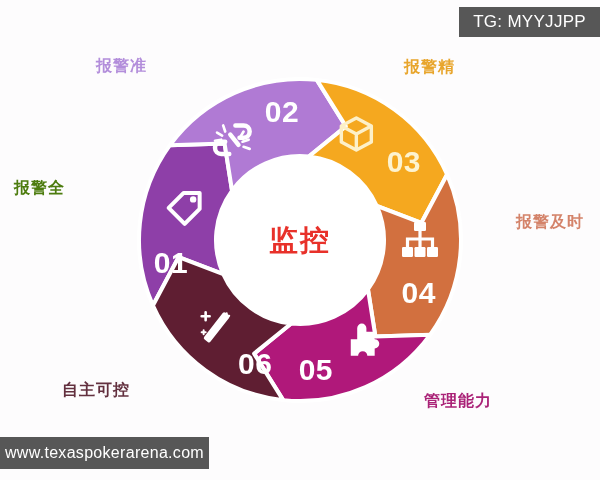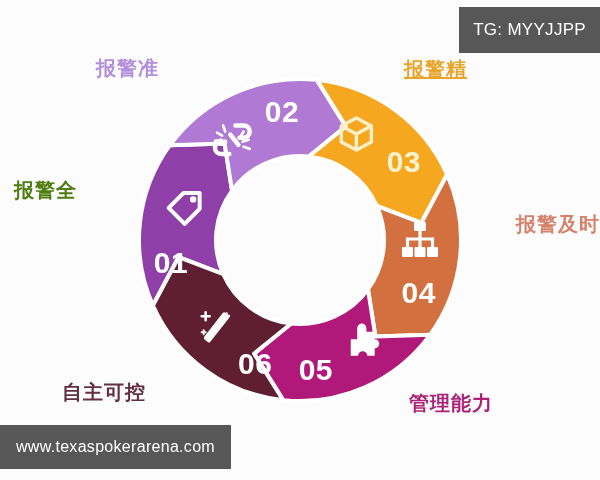--- a/index.html
+++ b/index.html
@@ -71,56 +71,56 @@
     color: #e8312a;
     letter-spacing: 2px;
     white-space: nowrap;
     line-height: 1;
   }
 
   
   .olabel {
     position: absolute;
     font-family: "DejaVu Sans", "Liberation Sans", sans-serif;
-    font-size: 20px;
+    font-size: 16px;
     font-weight: bold;
     letter-spacing: 1px;
     white-space: nowrap;
     line-height: 1;
   }
   #lab-01 { left: 14px;  top: 180px; color: #7e5aa8; }
   #lab-02 { left: 96px;  top: 58px;  color: #b38edb; }
-  #lab-03 { left: 404px; top: 59px;  color: #e8a52c; text-decoration: underline; }
+  #lab-03 { left: 404px; top: 59px;  color: #e8a52c; }
   #lab-04 { left: 492px; top: 214px; color: #d4836a; margin-left: 24px; }
-  #lab-05 { left: 409px; top: 393px; color: #aa2277; }
+  #lab-05 { left: 424px; top: 393px; color: #aa2277; }
   #lab-06 { left: 62px;  top: 382px; color: #63303f; text-align: center; }
 
   
   .wm {
     position: absolute;
     background: #575757;
     color: #ffffff;
     font-family: "Liberation Sans", "DejaVu Sans", sans-serif;
     display: flex;
     align-items: center;
     justify-content: center;
     letter-spacing: 0.3px;
   }
   #wm-top {
     right: 0px;
     top: 7px;
     height: 30px;
-    padding: 8px 14px;
+    padding: 0 14px;
     font-size: 17px;
   }
   #wm-bottom {
     left: 0px;
     bottom: 11px;
-    height: 44px;
-    padding: 0 16px;
+    height: 32px;
+    padding: 0 5px;
     font-size: 16px;
   }
 </style>
 </head>
 <body>
 
 <div id="stage" style="background: rgb(253, 252, 253);">
 
   <svg id="wheel" viewBox="0 0 600 480">
     <g id="segments-group">
@@ -167,20 +167,23 @@
     <g id="numbers-group">
         <text class="num-text" x="170.99" y="262.75">01</text>
         <text class="num-text" x="281.91" y="111.27">02</text>
         <text class="num-text cream" x="403.82" y="161.76">03</text>
         <text class="num-text" x="418.76" y="292.88">04</text>
         <text class="num-text" x="315.84" y="369.03">05</text>
         <text class="num-text" x="255.20" y="363.10">06</text>
       </g>
   </svg>
 
+  <div id="hub">
+    <span id="hub-label" style="color: rgb(232, 49, 42);">监控</span>
+  </div>
 
   <div class="olabel" id="lab-01" style="color: #4d7c0f;">报警全</div>
   <div class="olabel" id="lab-02" style="color: rgb(179, 142, 219);">报警准</div>
   <div class="olabel" id="lab-03" style="color: rgb(232, 165, 44);">报警精</div>
   <div class="olabel" id="lab-04" style="color: rgb(212, 131, 106);">报警及时</div>
   <div class="olabel" id="lab-05" style="color: rgb(170, 34, 119);">管理能力</div>
   <div class="olabel" id="lab-06" style="color: rgb(99, 48, 63);">自主可控</div>
 
   <div class="wm" id="wm-top" style="background: rgb(87, 87, 87); color: rgb(255, 255, 255);">TG: MYYJJPP</div>
   <div class="wm" id="wm-bottom" style="background: rgb(87, 87, 87); color: rgb(255, 255, 255);">www.texaspokerarena.com</div>

